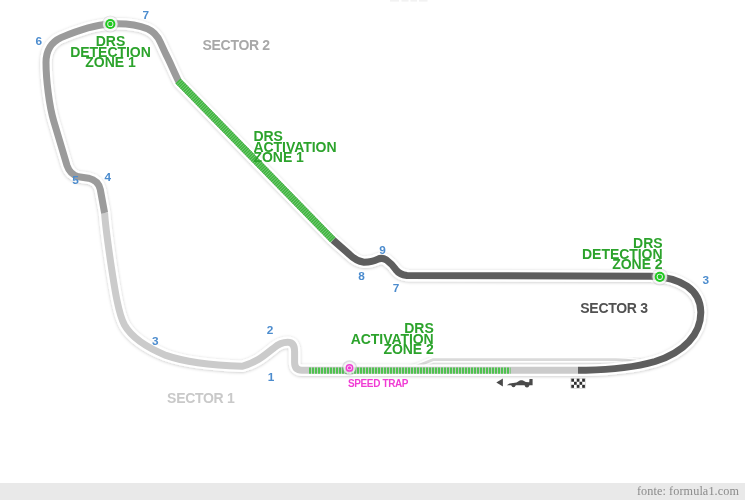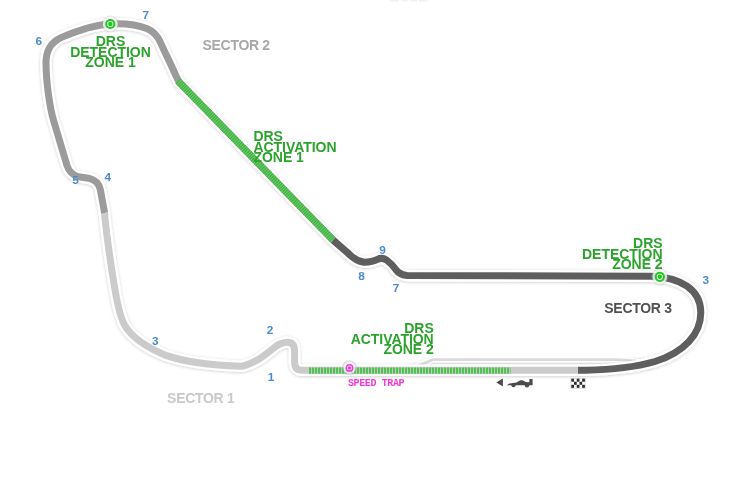--- a/index.html
+++ b/index.html
@@ -180,28 +180,31 @@
 ACTIVATION
 ZONE 1</div>
       <div class="zone-label" style="color: rgb(44, 163, 44); top: 238.2px; width: 120px; text-align: right; left: 542.5px;">DRS
 DETECTION
 ZONE 2</div>
       <div class="zone-label" style="color: rgb(44, 163, 44); top: 323.2px; width: 120px; text-align: right; left: 313.7px;">DRS
 ACTIVATION
 ZONE 2</div>
       <div class="sector-label" style="color: rgb(201, 201, 201); left: 200.8px; top: 398.2px;">SECTOR 1</div>
       <div class="sector-label" style="color: rgb(168, 168, 168); left: 236.2px; top: 45px;">SECTOR 2</div>
-      <div class="sector-label" style="color: rgb(81, 81, 81); left: 638px; top: 307.5px;">SECTOR 3</div>
+      <div class="sector-label" style="color: rgb(81, 81, 81); left: 614px; top: 307.5px;">SECTOR 3</div>
       <div class="turn-number" style="color: rgb(76, 140, 206); left: 270.8px; top: 376.5px;">1</div>
       <div class="turn-number" style="color: rgb(76, 140, 206); left: 270px; top: 330px;">2</div>
       <div class="turn-number" style="color: rgb(76, 140, 206); left: 155.2px; top: 340.6px;">3</div>
       <div class="turn-number" style="color: rgb(76, 140, 206); left: 107.7px; top: 176.5px;">4</div>
       <div class="turn-number" style="color: rgb(76, 140, 206); left: 75.5px; top: 179.5px;">5</div>
       <div class="turn-number" style="color: rgb(76, 140, 206); left: 38.7px; top: 41.3px;">6</div>
       <div class="turn-number" style="color: rgb(76, 140, 206); left: 145.6px; top: 14.5px;">7</div>
       <div class="turn-number" style="color: rgb(76, 140, 206); left: 361.5px; top: 276.2px;">8</div>
       <div class="turn-number" style="color: rgb(76, 140, 206); left: 382.5px; top: 250.4px;">9</div>
       <div class="turn-number" style="color: rgb(76, 140, 206); left: 395.8px; top: 288.2px;">7</div>
       <div class="turn-number" style="color: rgb(76, 140, 206); left: 705.6px; top: 279.7px;">3</div>
-      <div class="speed-label" style="color: rgb(240, 60, 212); left: 348px; top: 378.6px; font-family: Liberation Mono, monospace;">SPEED TRAP</div>
+      <div class="speed-label" style="color: rgb(240, 60, 212); left: 348px; top: 378.6px;">SPEED TRAP</div>
     </div>
 
+  <div id="footer-bar" style="background: rgb(233, 233, 233);">
+    <span id="footer-source" style="color: rgb(138, 138, 138);">fonte: formula1.com</span>
+  </div>
 </div>
 
 </body></html>

